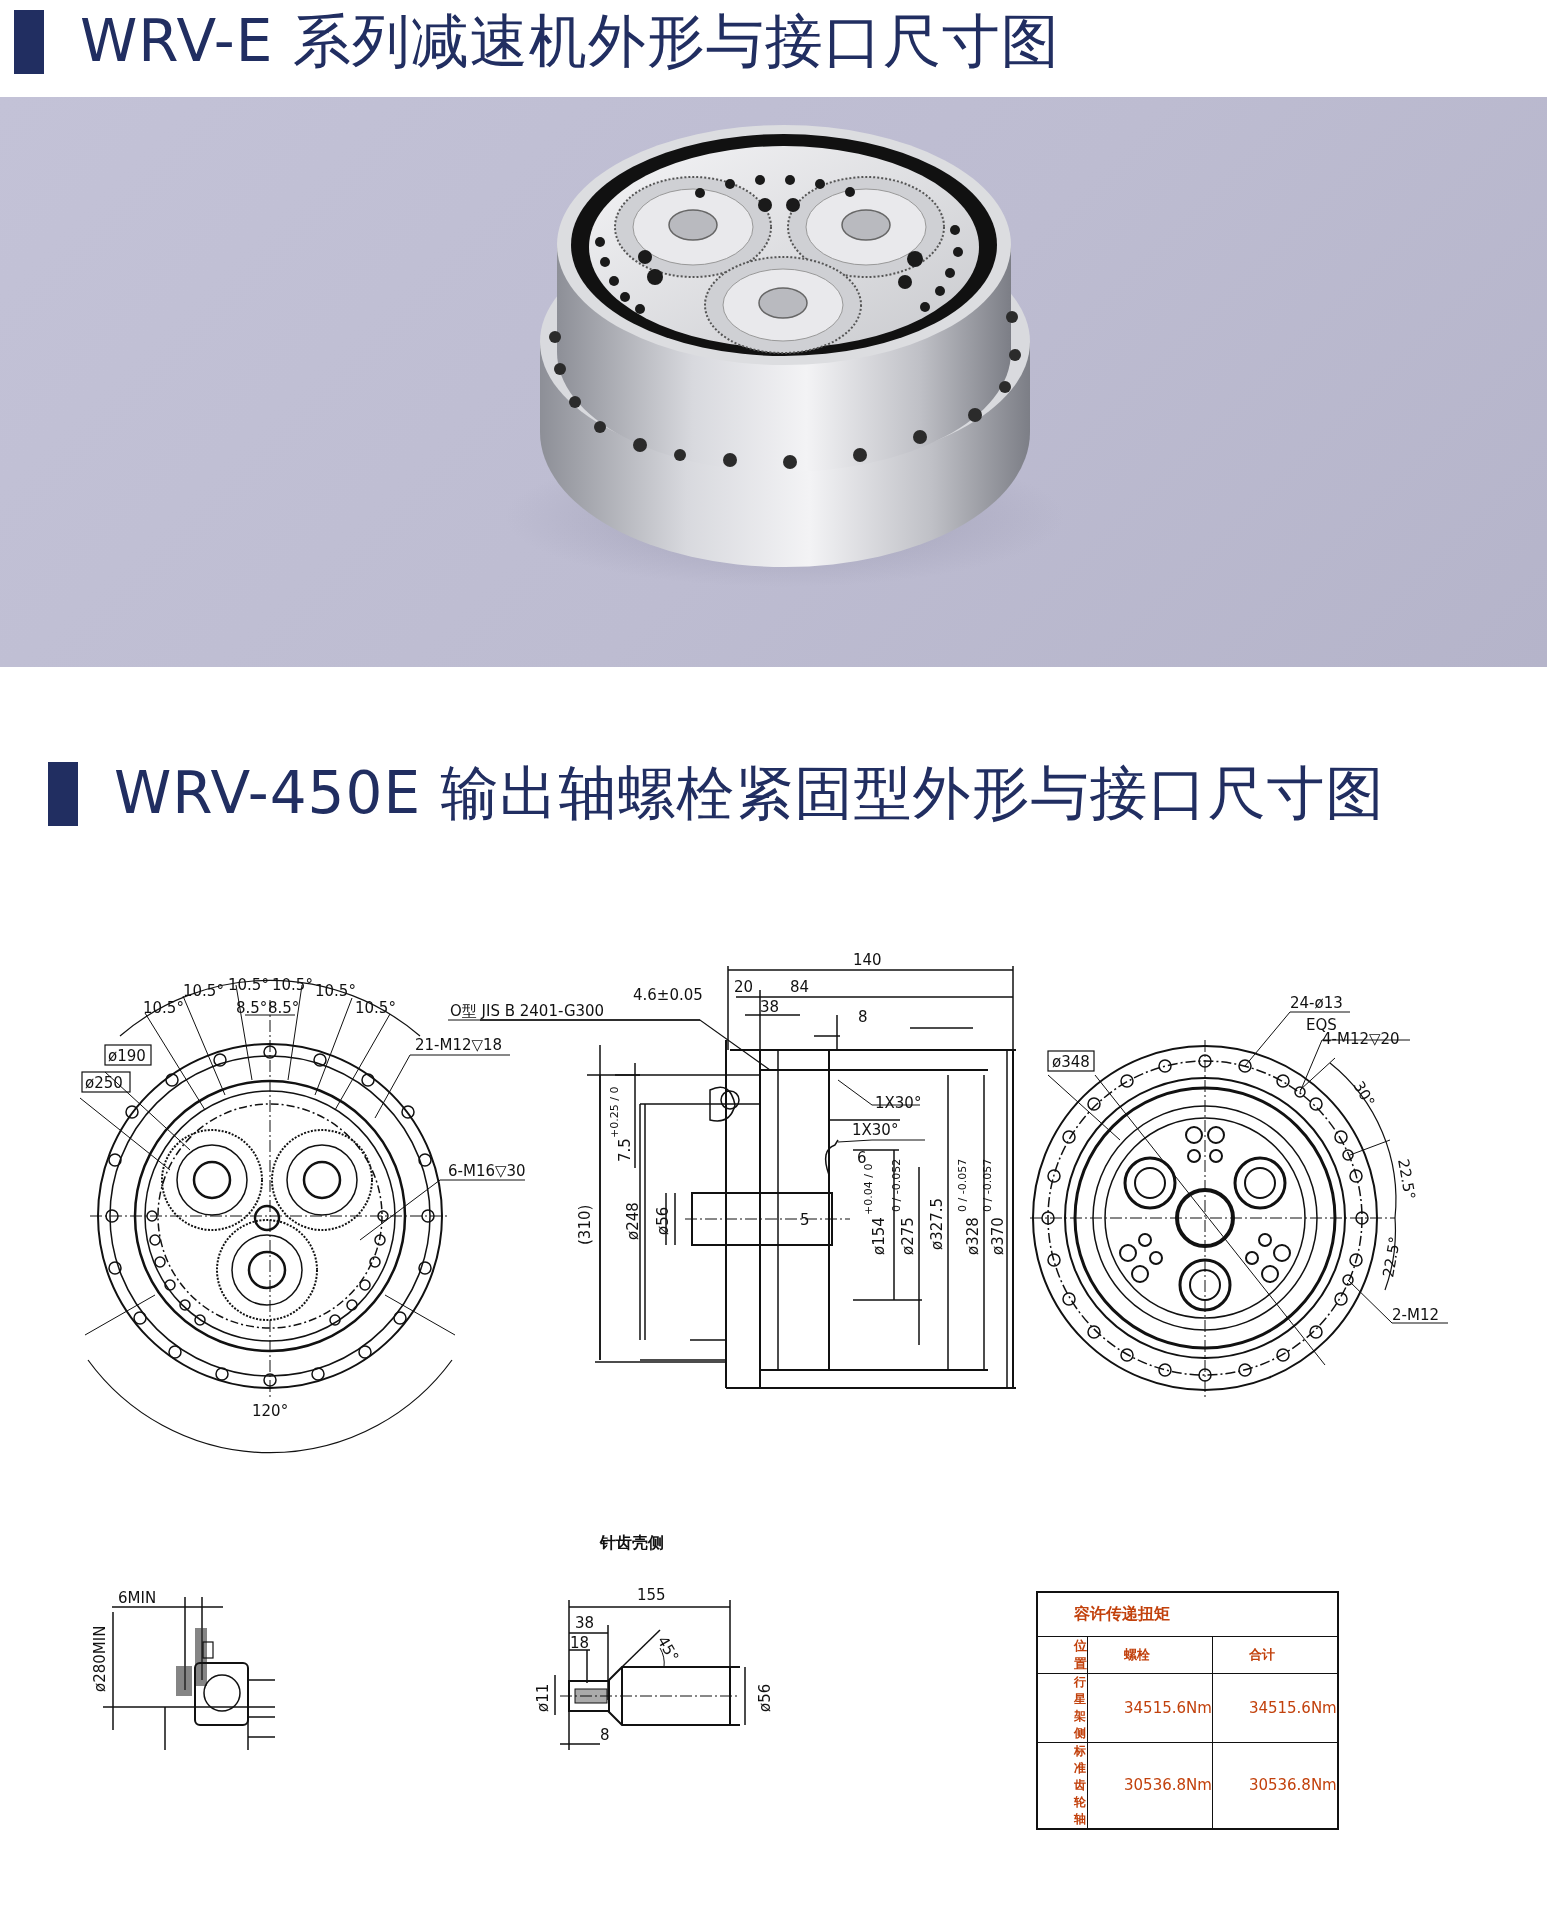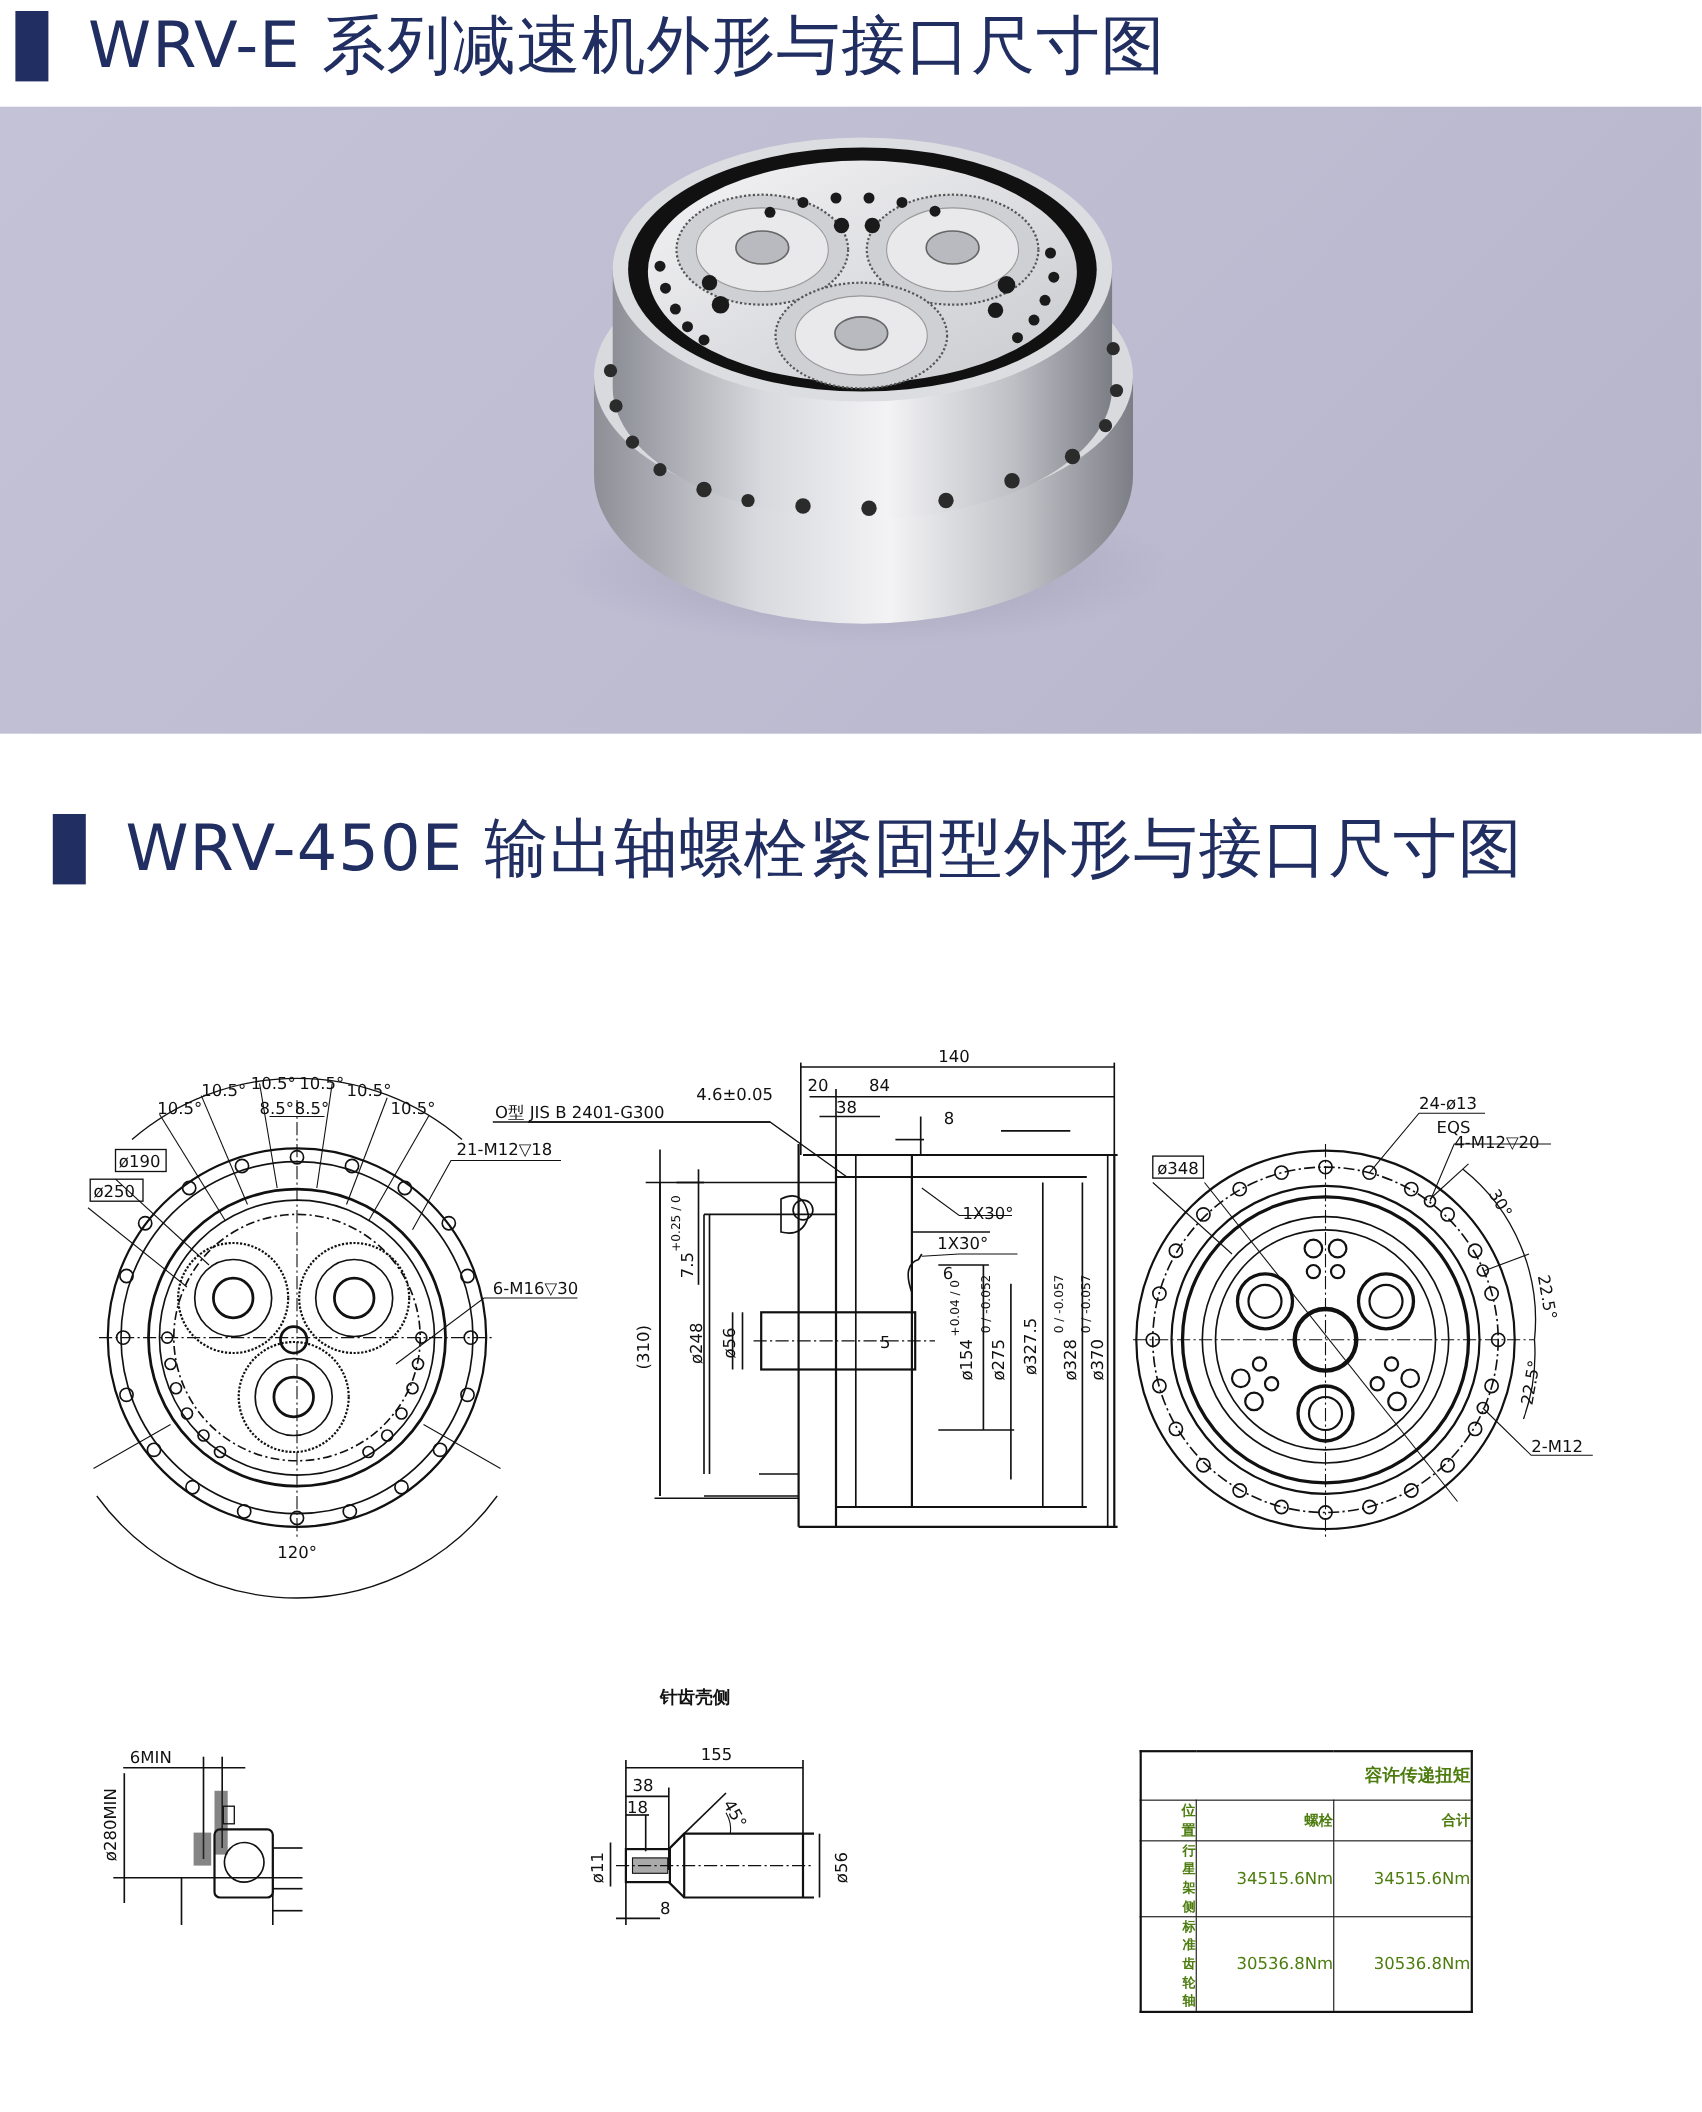--- a/index.html
+++ b/index.html
@@ -3,33 +3,33 @@
 <meta charset="utf-8">
 <style>
   * { margin: 0; padding: 0; box-sizing: border-box; }
   html, body { width: 1547px; height: 1920px; background: #ffffff; overflow: hidden; }
   body { position: relative; font-family: "DejaVu Sans", sans-serif; color: #1f2a5c; }
 
   .section-title { position: absolute; left: 14px; height: 64px; display: flex; align-items: center; }
   .section-title .bar { width: 30px; height: 64px; background: #212e61; margin-right: 36px; }
   .section-title .txt { font-family: "DejaVu Sans", sans-serif; font-size: 58px; color: #212e61; letter-spacing: 1px; white-space: nowrap; }
   #title1 { top: 10px; }
-  #title2 { top: 740px; padding-left: 34px; }
+  #title2 { top: 762px; padding-left: 34px; }
 
   #render { position: absolute; left: 0; top: 97px; width: 1547px; height: 570px;
     background: linear-gradient(135deg, #c3c2d7 0%, #bdbcd1 55%, #b5b4ca 100%); overflow: hidden; }
   #render svg { position: absolute; left: 0; top: 0; }
 
   .drawing { position: absolute; left: 0; top: 0; width: 1547px; height: 1920px; }
   .drawing svg { position: absolute; left: 0; top: 0; }
   .dim { font-family: "DejaVu Sans", sans-serif; font-size: 15px; fill: #111; }
   .dimsm { font-family: "DejaVu Sans", sans-serif; font-size: 11px; fill: #111; }
 
   #torque { position: absolute; left: 1036px; top: 1591px; width: 291px; border-collapse: collapse; border: 2px solid #111; }
-  #torque td { border: 1.5px solid #111; text-align: right; font-size: 15px; color: #4d7c0f; height: 38px; padding-left: 36px; }
+  #torque td { border: 1.5px solid #111; text-align: left; font-size: 15px; color: #c2410c; height: 38px; padding-left: 36px; }
   #torque .thead { font-weight: bold; font-size: 16px; height: 44px; }
   #torque .hdr td { font-weight: bold; font-size: 13px; height: 30px; }
   #torque .rowlab { font-weight: bold; font-size: 12px; }
 
   .caption { position: absolute; font-weight: bold; font-size: 16px; color: #111; }
 </style>
 </head>
 <body>
 
 <div class="section-title" id="title1">

